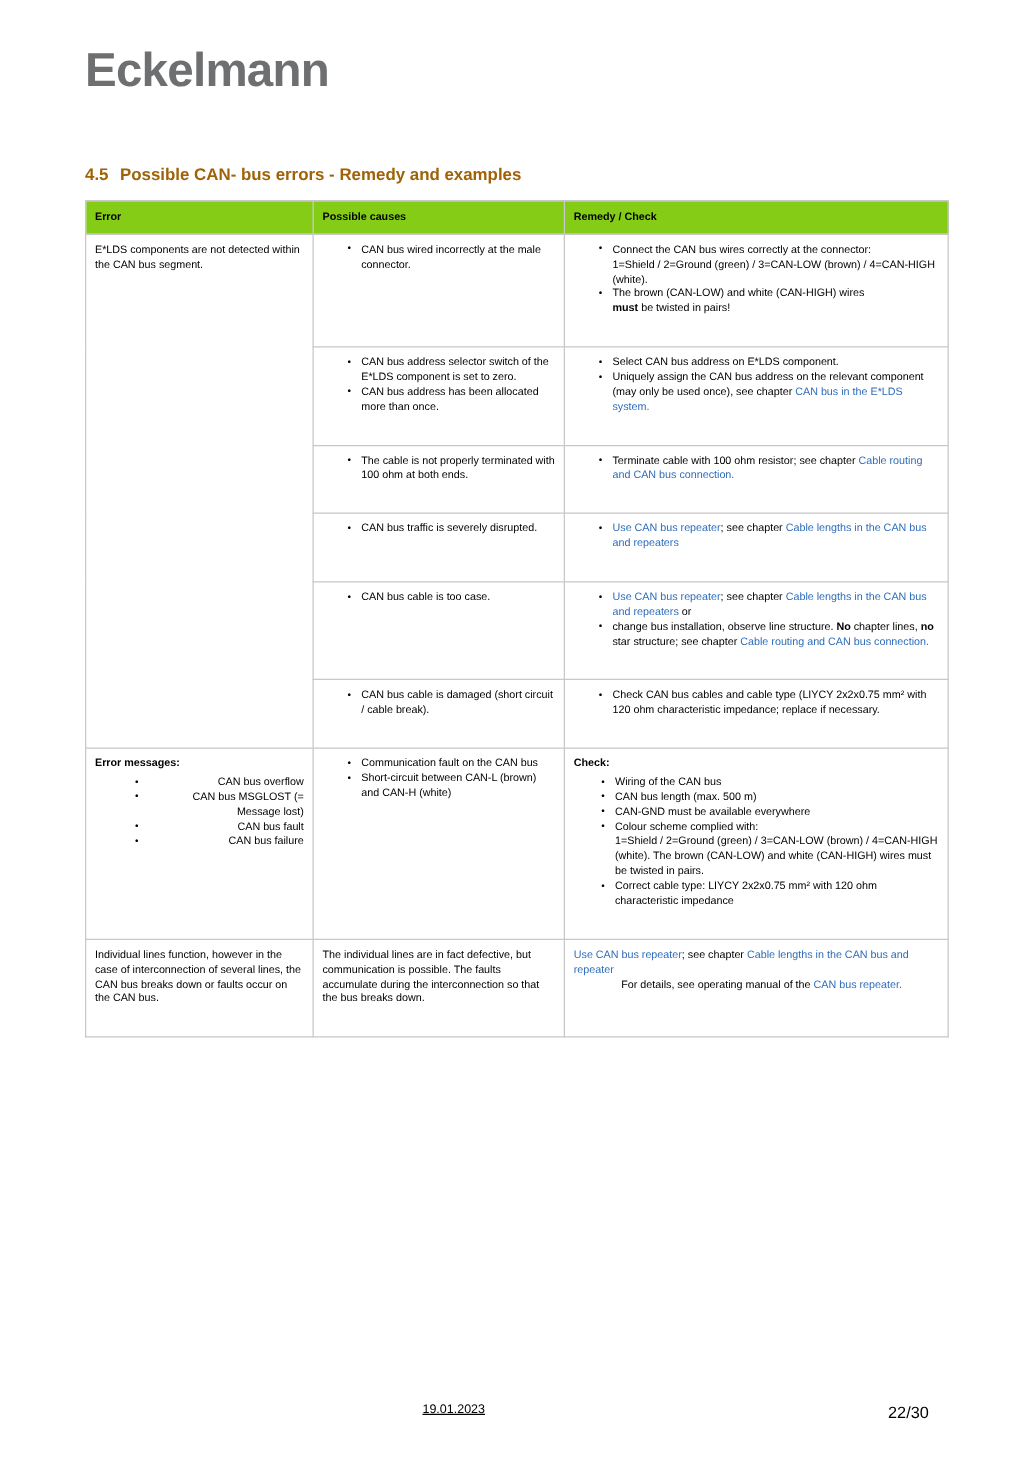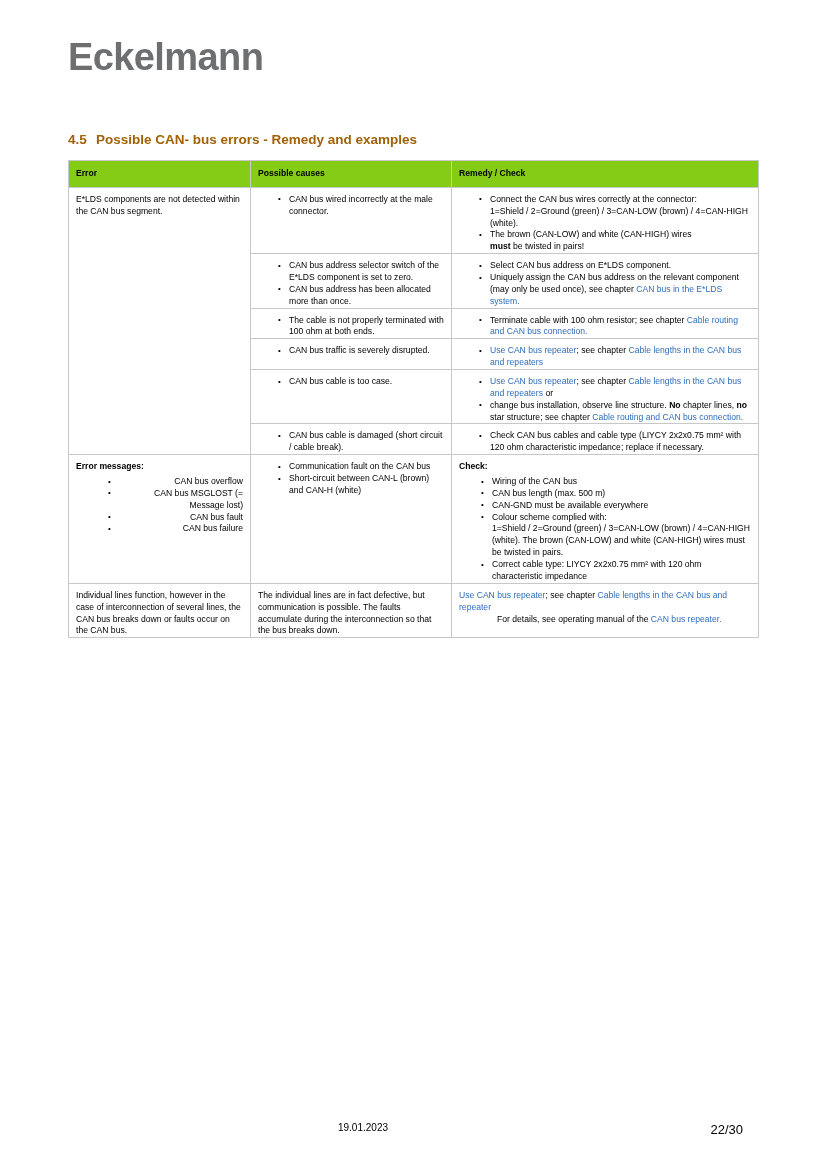--- a/index.html
+++ b/index.html
@@ -49,21 +49,21 @@
     top: 160px;
     width: 690px;
     border-collapse: collapse;
     table-layout: fixed;
     font-size: 8.6px;
     line-height: 1.38;
   }
   table.doc td, table.doc th {
     border: 1px solid #c8c8c8;
     vertical-align: top;
-    padding: 6px 7px 0 7px;
+    padding: 6px 7px 24px 7px;
     text-align: left;
     font-weight: normal;
   }
   table.doc thead th {
     background: #84cc16;
     font-weight: bold;
     font-size: 8.6px;
     padding: 7px 7px 7px 7px;
   }
   col.c1 { width: 182px; }
@@ -102,20 +102,21 @@
   .blocktitle { font-weight: bold; margin: 0 0 3px 0; }
 
   .footer-date {
     position: absolute;
     left: 0;
     top: 1122px;
     width: 726px;
     text-align: center;
     font-size: 10px;
     color: #000;
+    text-decoration: underline;
   }
   .footer-page {
     position: absolute;
     right: 84px;
     top: 1122px;
     font-size: 13px;
     color: #000;
   }
 </style>
 </head>

